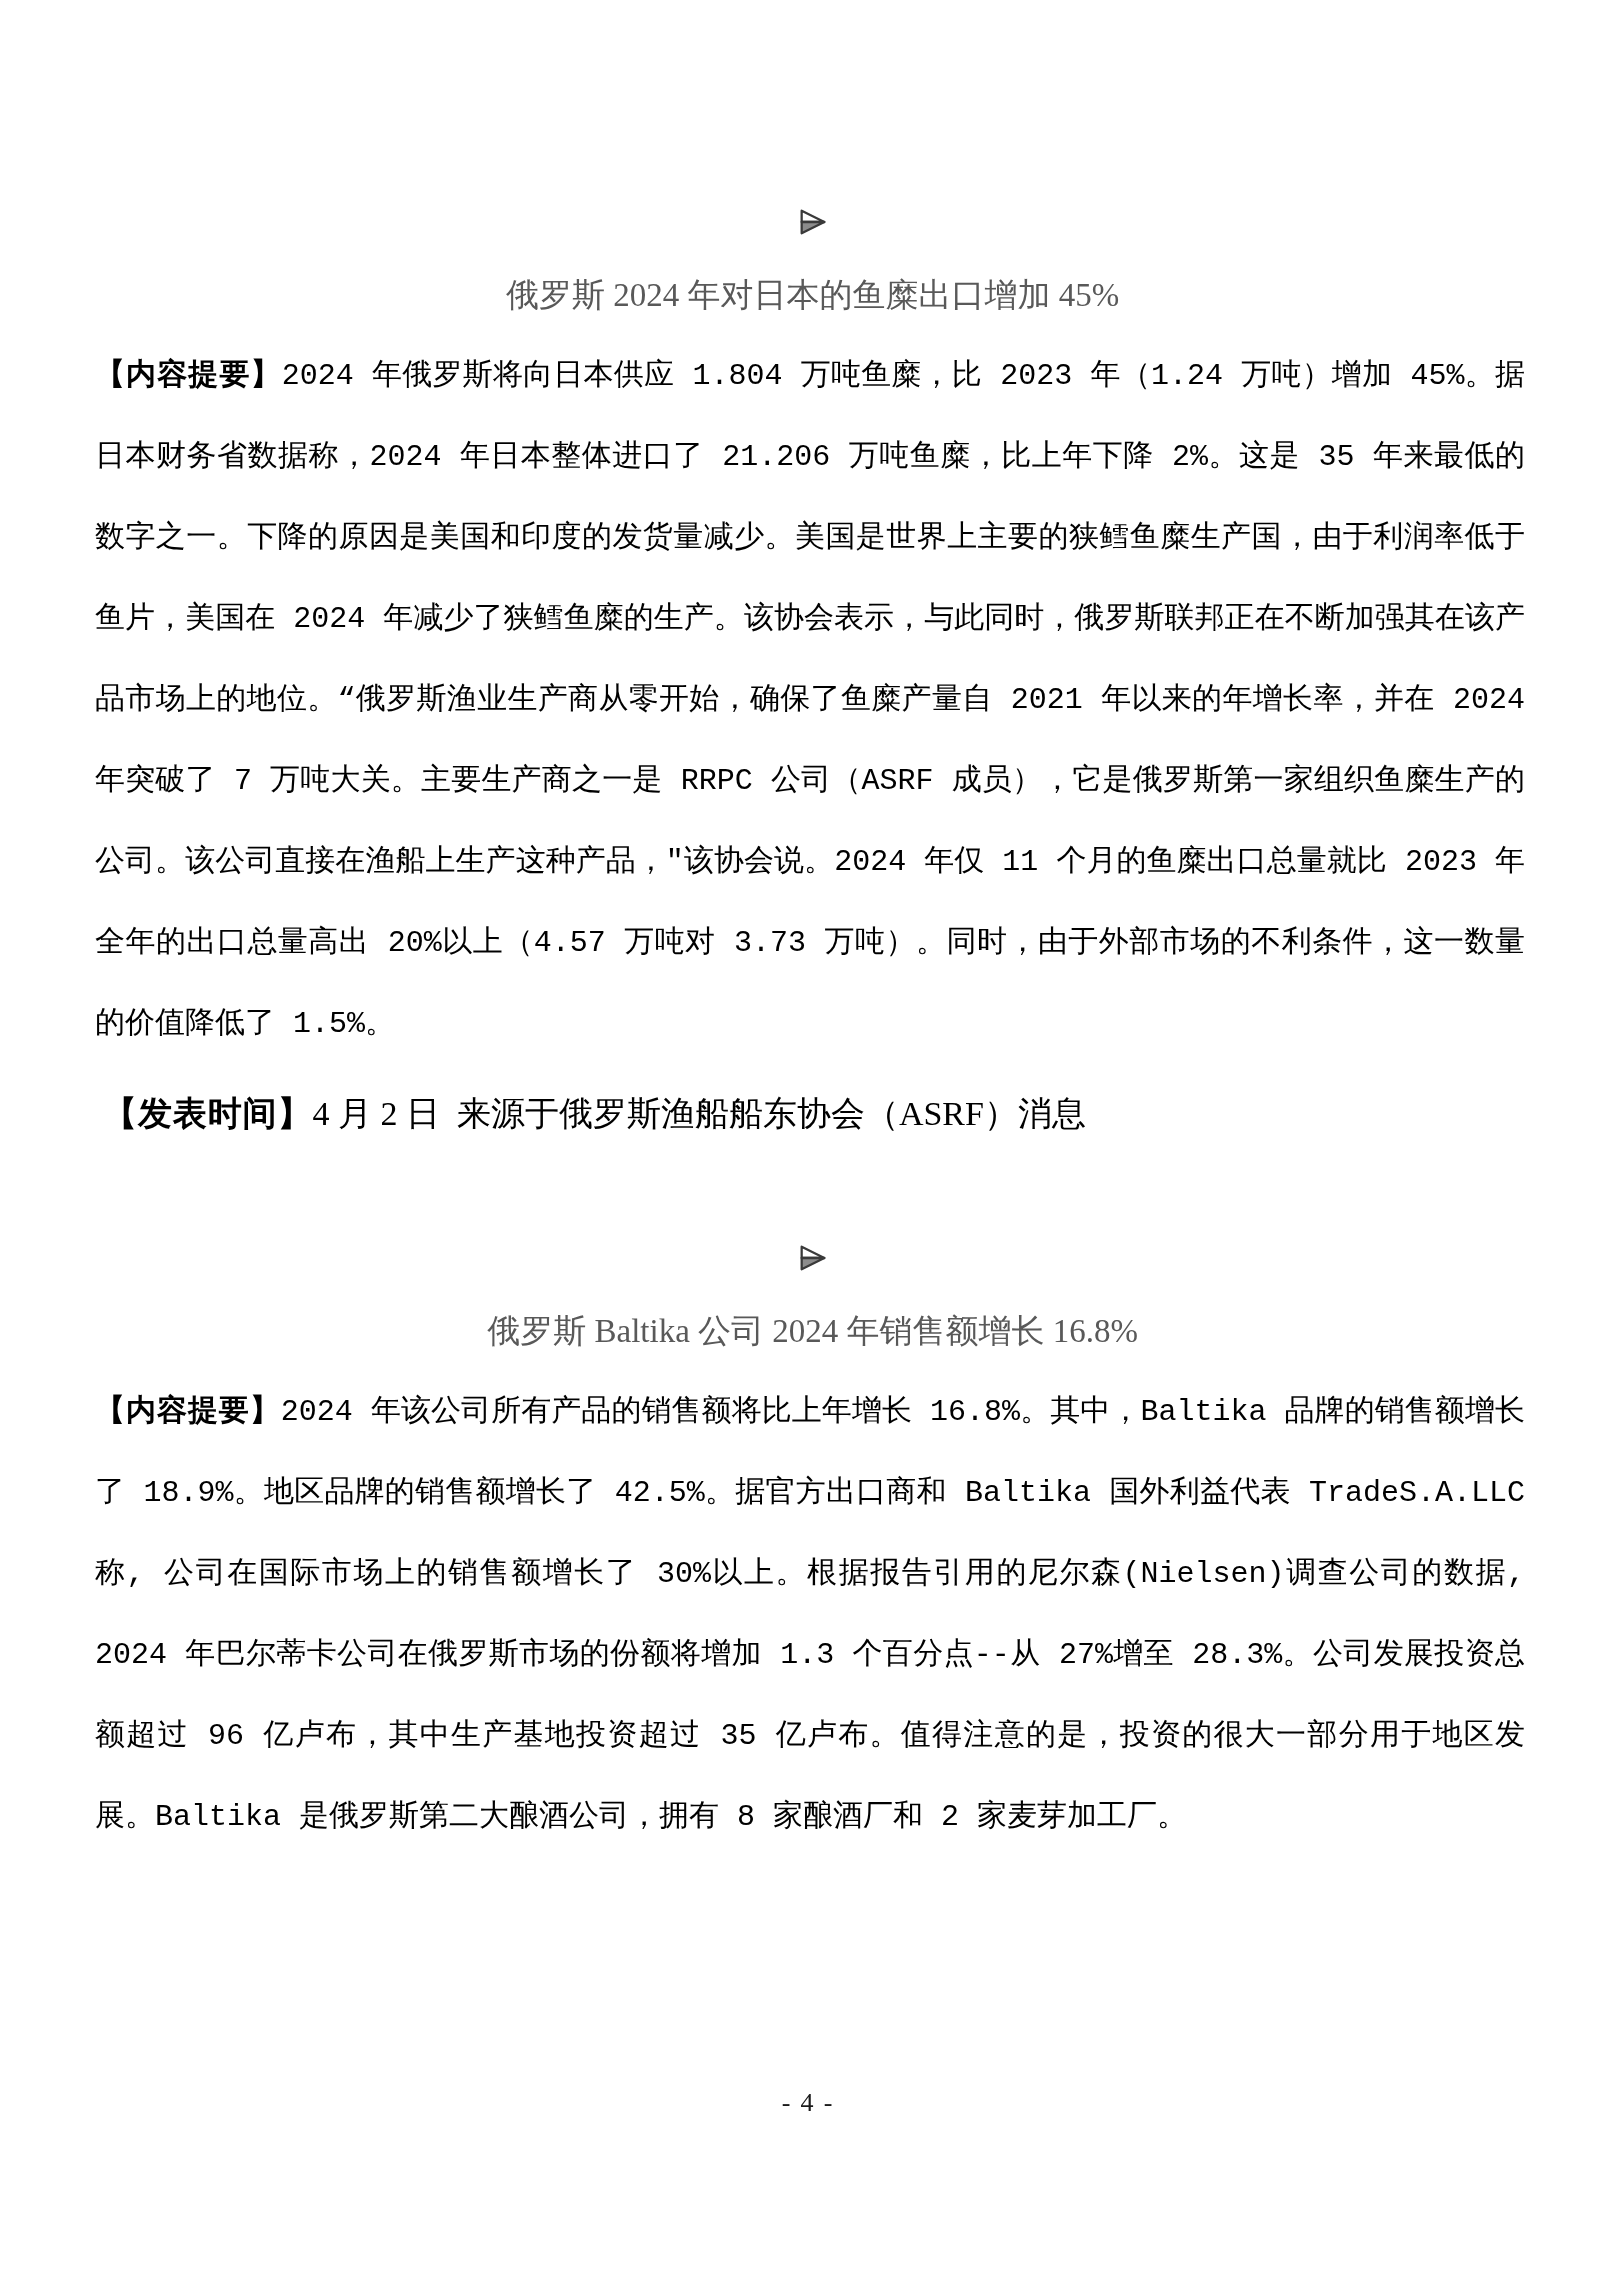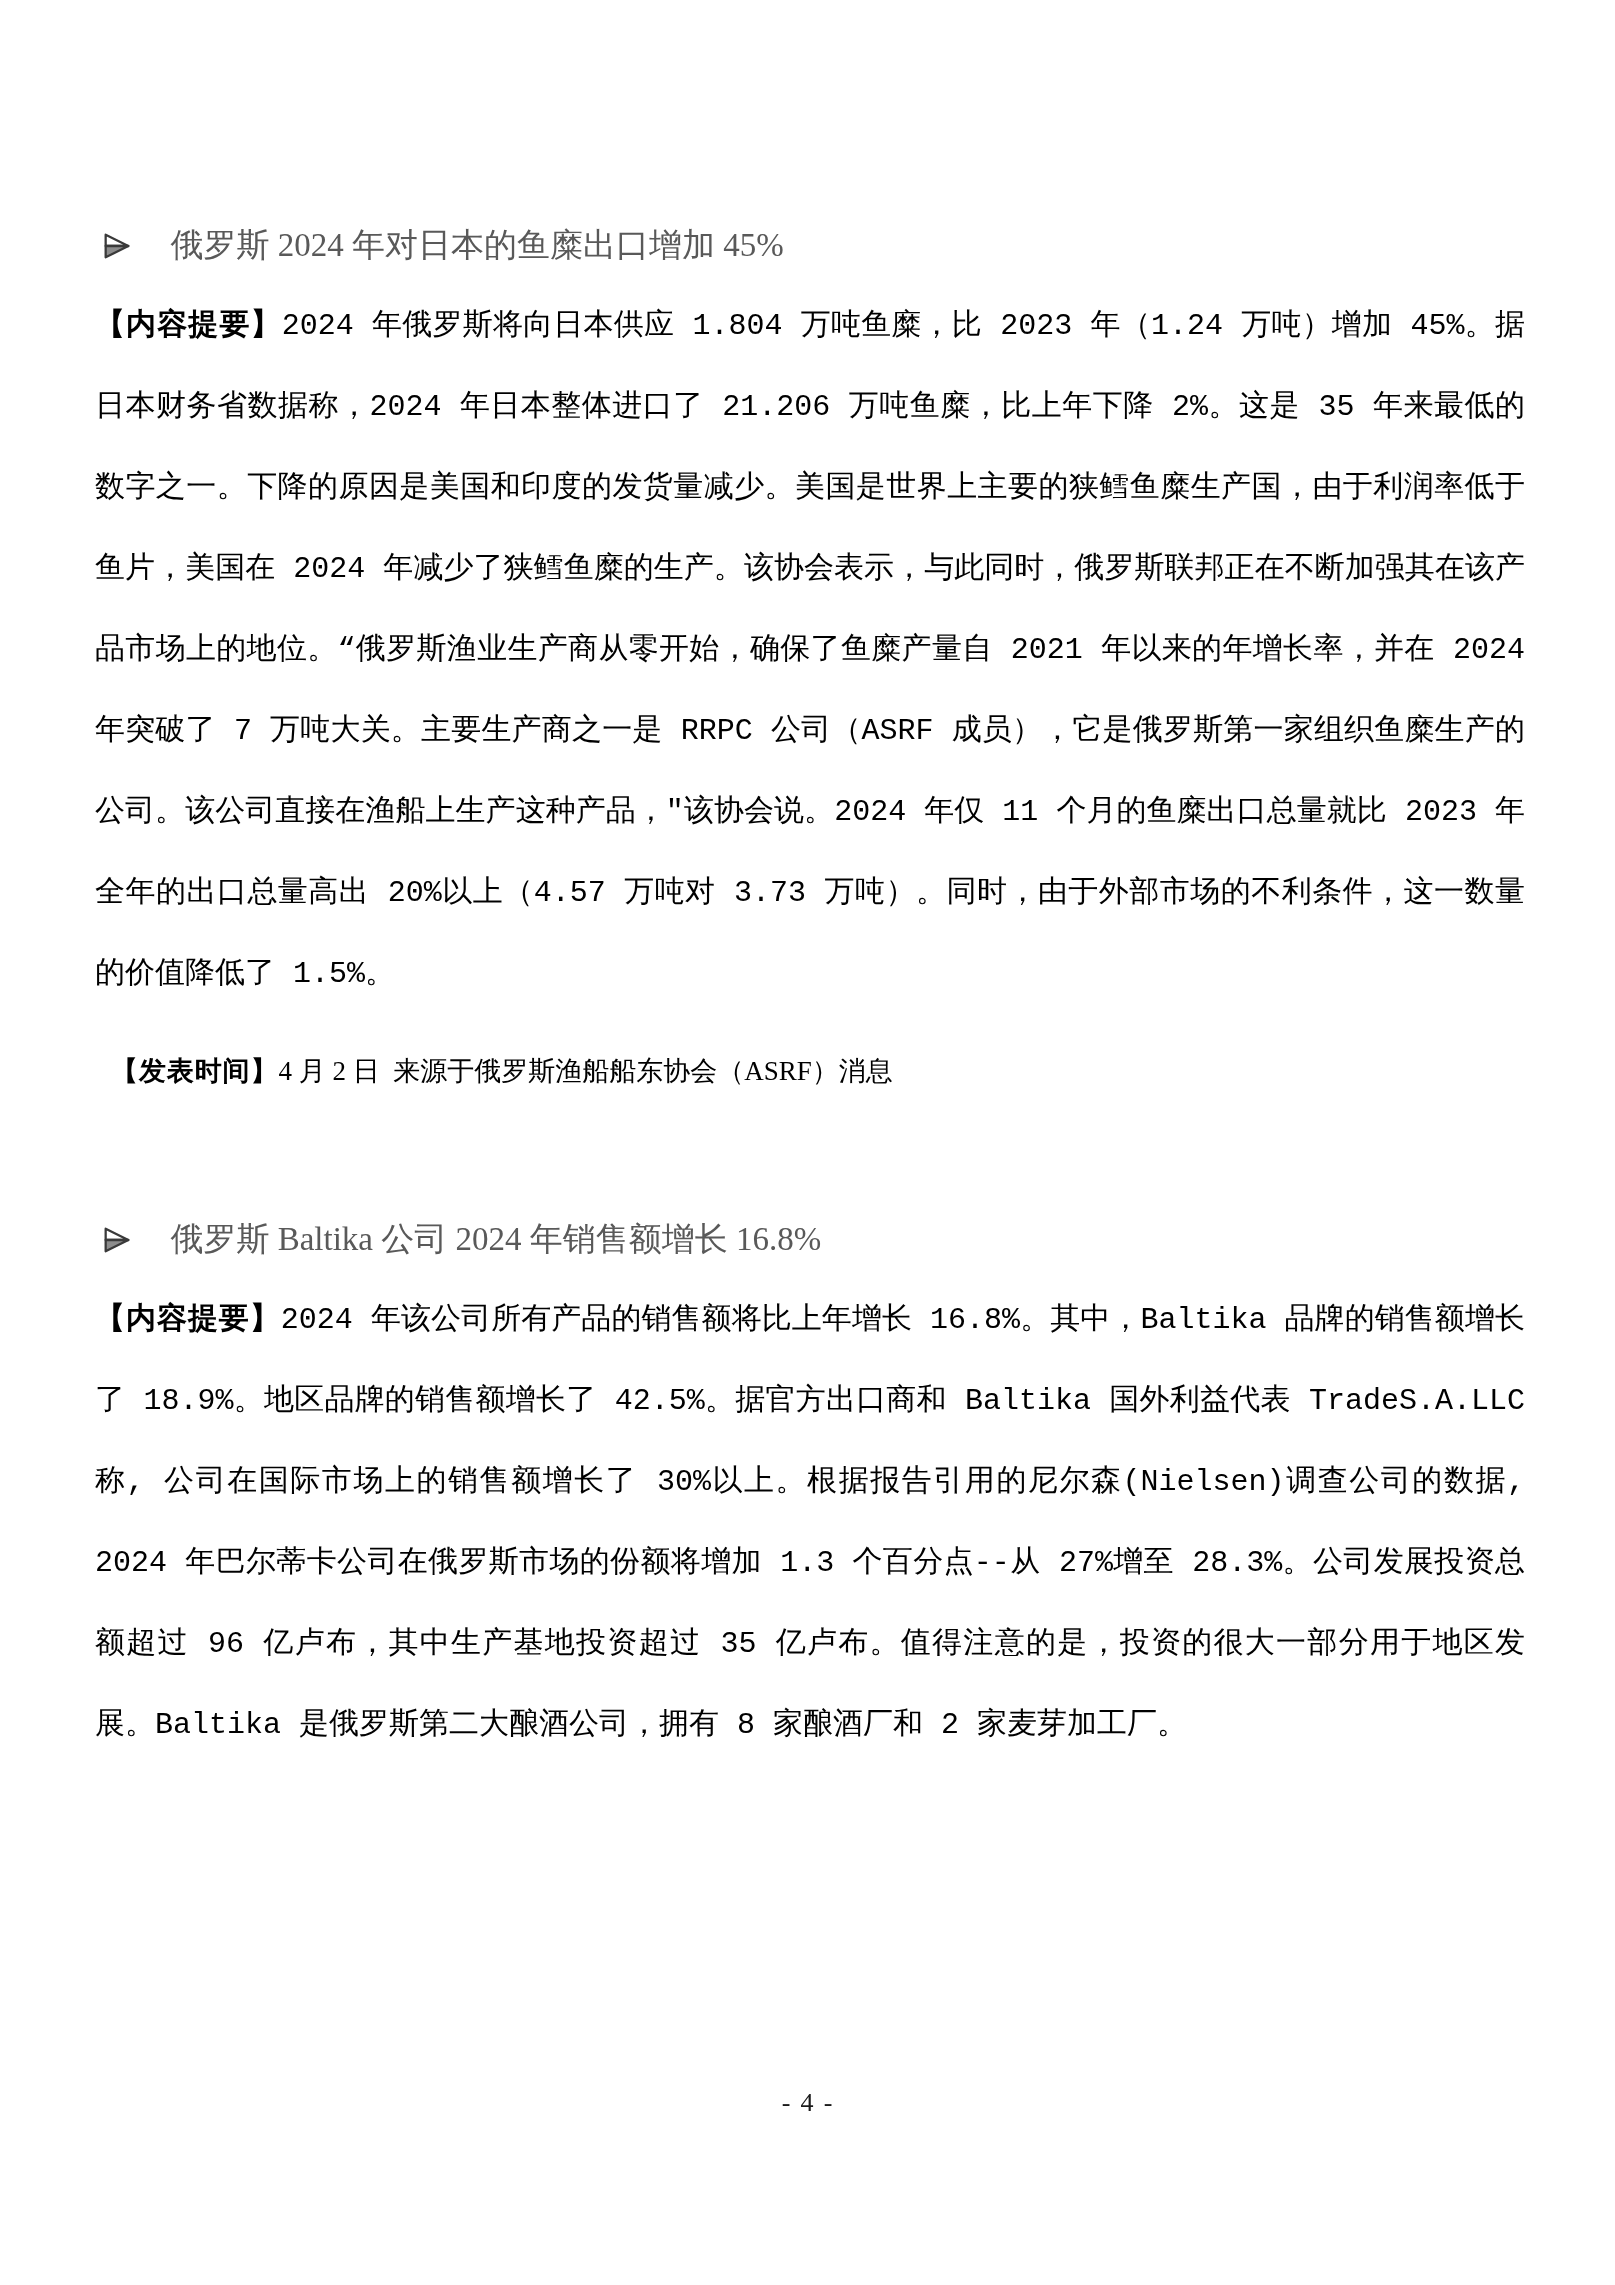--- a/index.html
+++ b/index.html
@@ -15,28 +15,29 @@
     background: #ffffff;
     box-sizing: border-box;
     padding: 205px 91px 0 95px;
     font-family: "Liberation Serif", "DejaVu Serif", serif;
     color: #000000;
     overflow: hidden;
   }
   .heading {
     display: flex;
     align-items: center;
-    gap: 36px;
+    gap: 16px;
     margin: 0;
     padding-left: 5.4px;
     font-size: 33px;
     font-weight: 400;
     color: #595959;
     line-height: 81px;
     white-space: nowrap;
+    flex-direction: column;
   }
   .heading .bullet {
     display: inline-flex;
     align-items: center;
     flex: 0 0 auto;
   }
   .heading .bullet svg {
     width: 34px;
     height: 34px;
     display: block;
@@ -50,22 +51,22 @@
     line-height: 81px;
     text-align: justify;
     color: #000000;
     font-family: Liberation Mono, monospace;
   }
   .inline-label {
     font-weight: 700;
     letter-spacing: 0.9px;
   }
   .pub-line {
-    margin: 16px;
-    font-size: 27px;
+    margin: 8px;
+    font-size: 34px;
     line-height: 81px;
     white-space: pre-wrap;
     color: #000000;
   }
   .pub-line-2 {
     margin-top: 32px;
   }
   .page-footer {
     position: absolute;
     left: 0;

